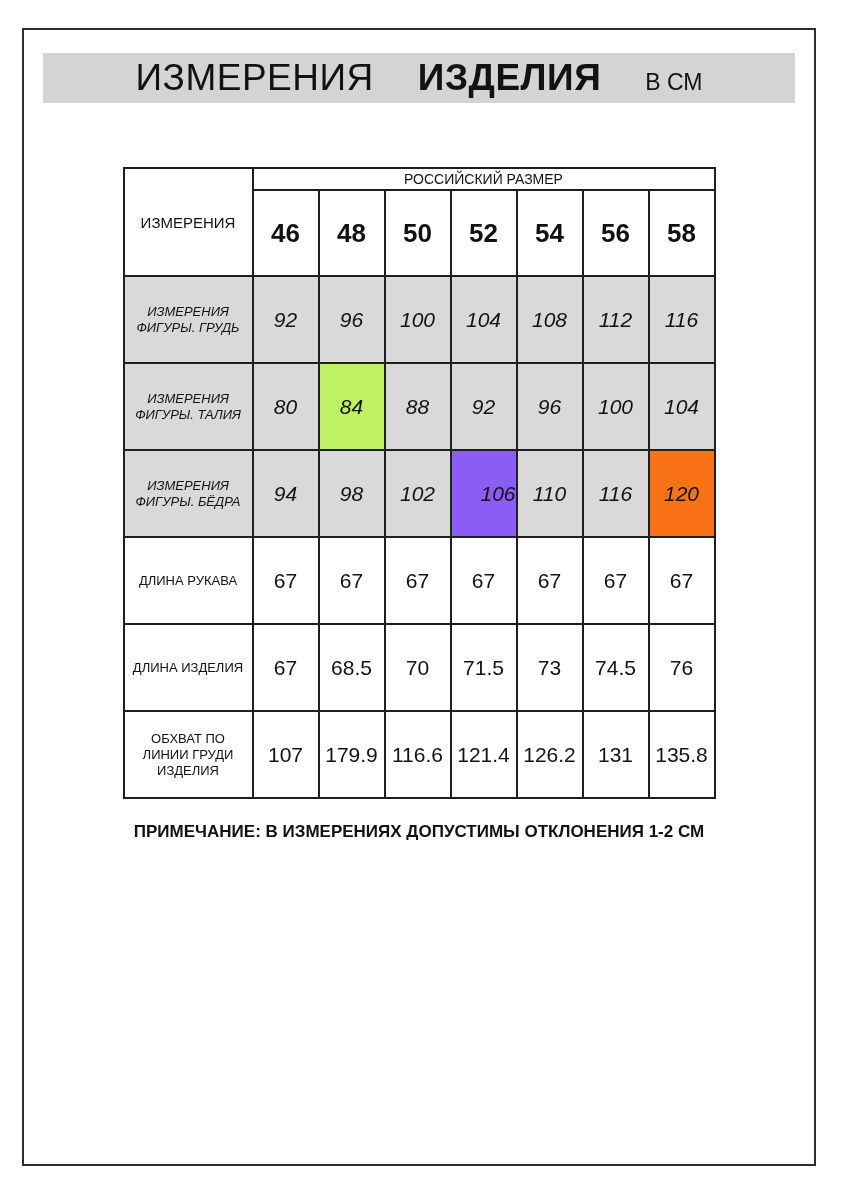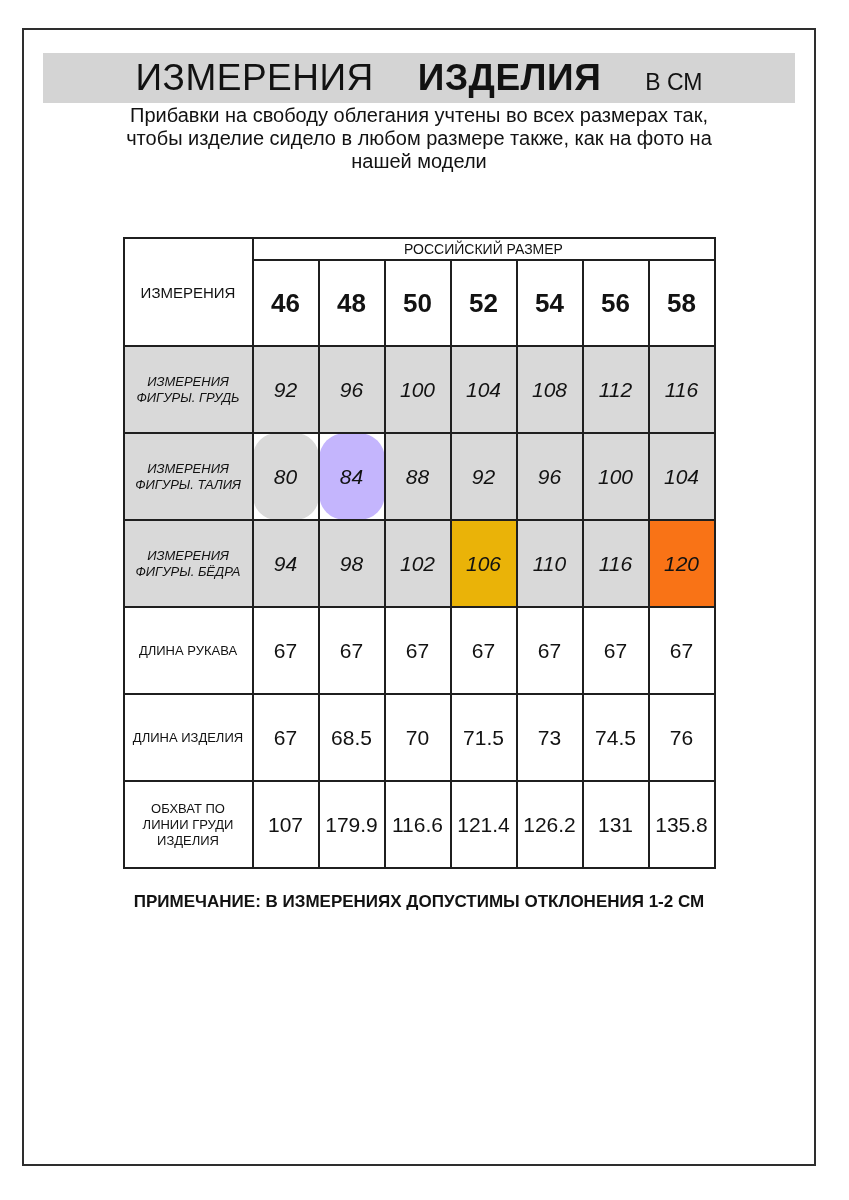--- a/index.html
+++ b/index.html
@@ -72,21 +72,20 @@
 <div class="page">
   <div class="frame">
 
     <div class="title-bar" style="background: rgb(212, 212, 212);">
       <span class="title-word-regular">ИЗМЕРЕНИЯ</span>
       <span class="title-word-bold">ИЗДЕЛИЯ</span>
       <span class="title-unit">В СМ</span>
     </div>
 
 
-    <div class="description">Прибавки на свободу облегания учтены во всех размерах так,<br>чтобы изделие сидело в любом размере также, как на фото на<br>нашей модели</div>
 
     <table class="size-table">
       <tbody>
         <tr>
           <td class="corner-cell" rowspan="2">ИЗМЕРЕНИЯ</td>
           <td class="group-cell" colspan="7">РОССИЙСКИЙ РАЗМЕР</td>
         </tr>
         <tr class="size-row">
           <td>46</td>
           <td>48</td>
@@ -103,35 +102,35 @@
           <td style="background: rgb(217, 217, 217);">96</td>
           <td style="background: rgb(217, 217, 217);">100</td>
           <td style="background: rgb(217, 217, 217);">104</td>
           <td style="background: rgb(217, 217, 217); font-style: italic;">108</td>
           <td style="background: rgb(217, 217, 217);">112</td>
           <td style="background: rgb(217, 217, 217);">116</td>
         </tr>
 
         <tr class="data-row shaded">
           <td class="row-label" style="background: rgb(217, 217, 217);">ИЗМЕРЕНИЯ<br>ФИГУРЫ. ТАЛИЯ</td>
-          <td style="background: rgb(217, 217, 217); border-radius: 24px;">80</td>
-          <td style="background: #c4b5fd; border-radius: 26px;">84</td>
+          <td style="background: rgb(217, 217, 217);">80</td>
+          <td style="background: #bef264;">84</td>
           <td style="background: rgb(217, 217, 217);">88</td>
           <td style="background: rgb(217, 217, 217);">92</td>
           <td style="background: rgb(217, 217, 217);">96</td>
           <td style="background: rgb(217, 217, 217);">100</td>
           <td style="background: rgb(217, 217, 217);">104</td>
         </tr>
 
         <tr class="data-row shaded">
           <td class="row-label" style="background: rgb(217, 217, 217);">ИЗМЕРЕНИЯ<br>ФИГУРЫ. БЁДРА</td>
           <td style="background: rgb(217, 217, 217);">94</td>
           <td style="background: rgb(217, 217, 217);">98</td>
           <td style="background: rgb(217, 217, 217);">102</td>
-          <td style="background: #eab308;">106</td>
+          <td style="background: #8b5cf6; text-align: right;">106</td>
           <td style="background: rgb(217, 217, 217);">110</td>
           <td style="background: rgb(217, 217, 217);">116</td>
           <td style="background: #f97316;">120</td>
         </tr>
 
         <tr class="data-row">
           <td class="row-label">ДЛИНА РУКАВА</td>
           <td>67</td>
           <td>67</td>
           <td>67</td>

